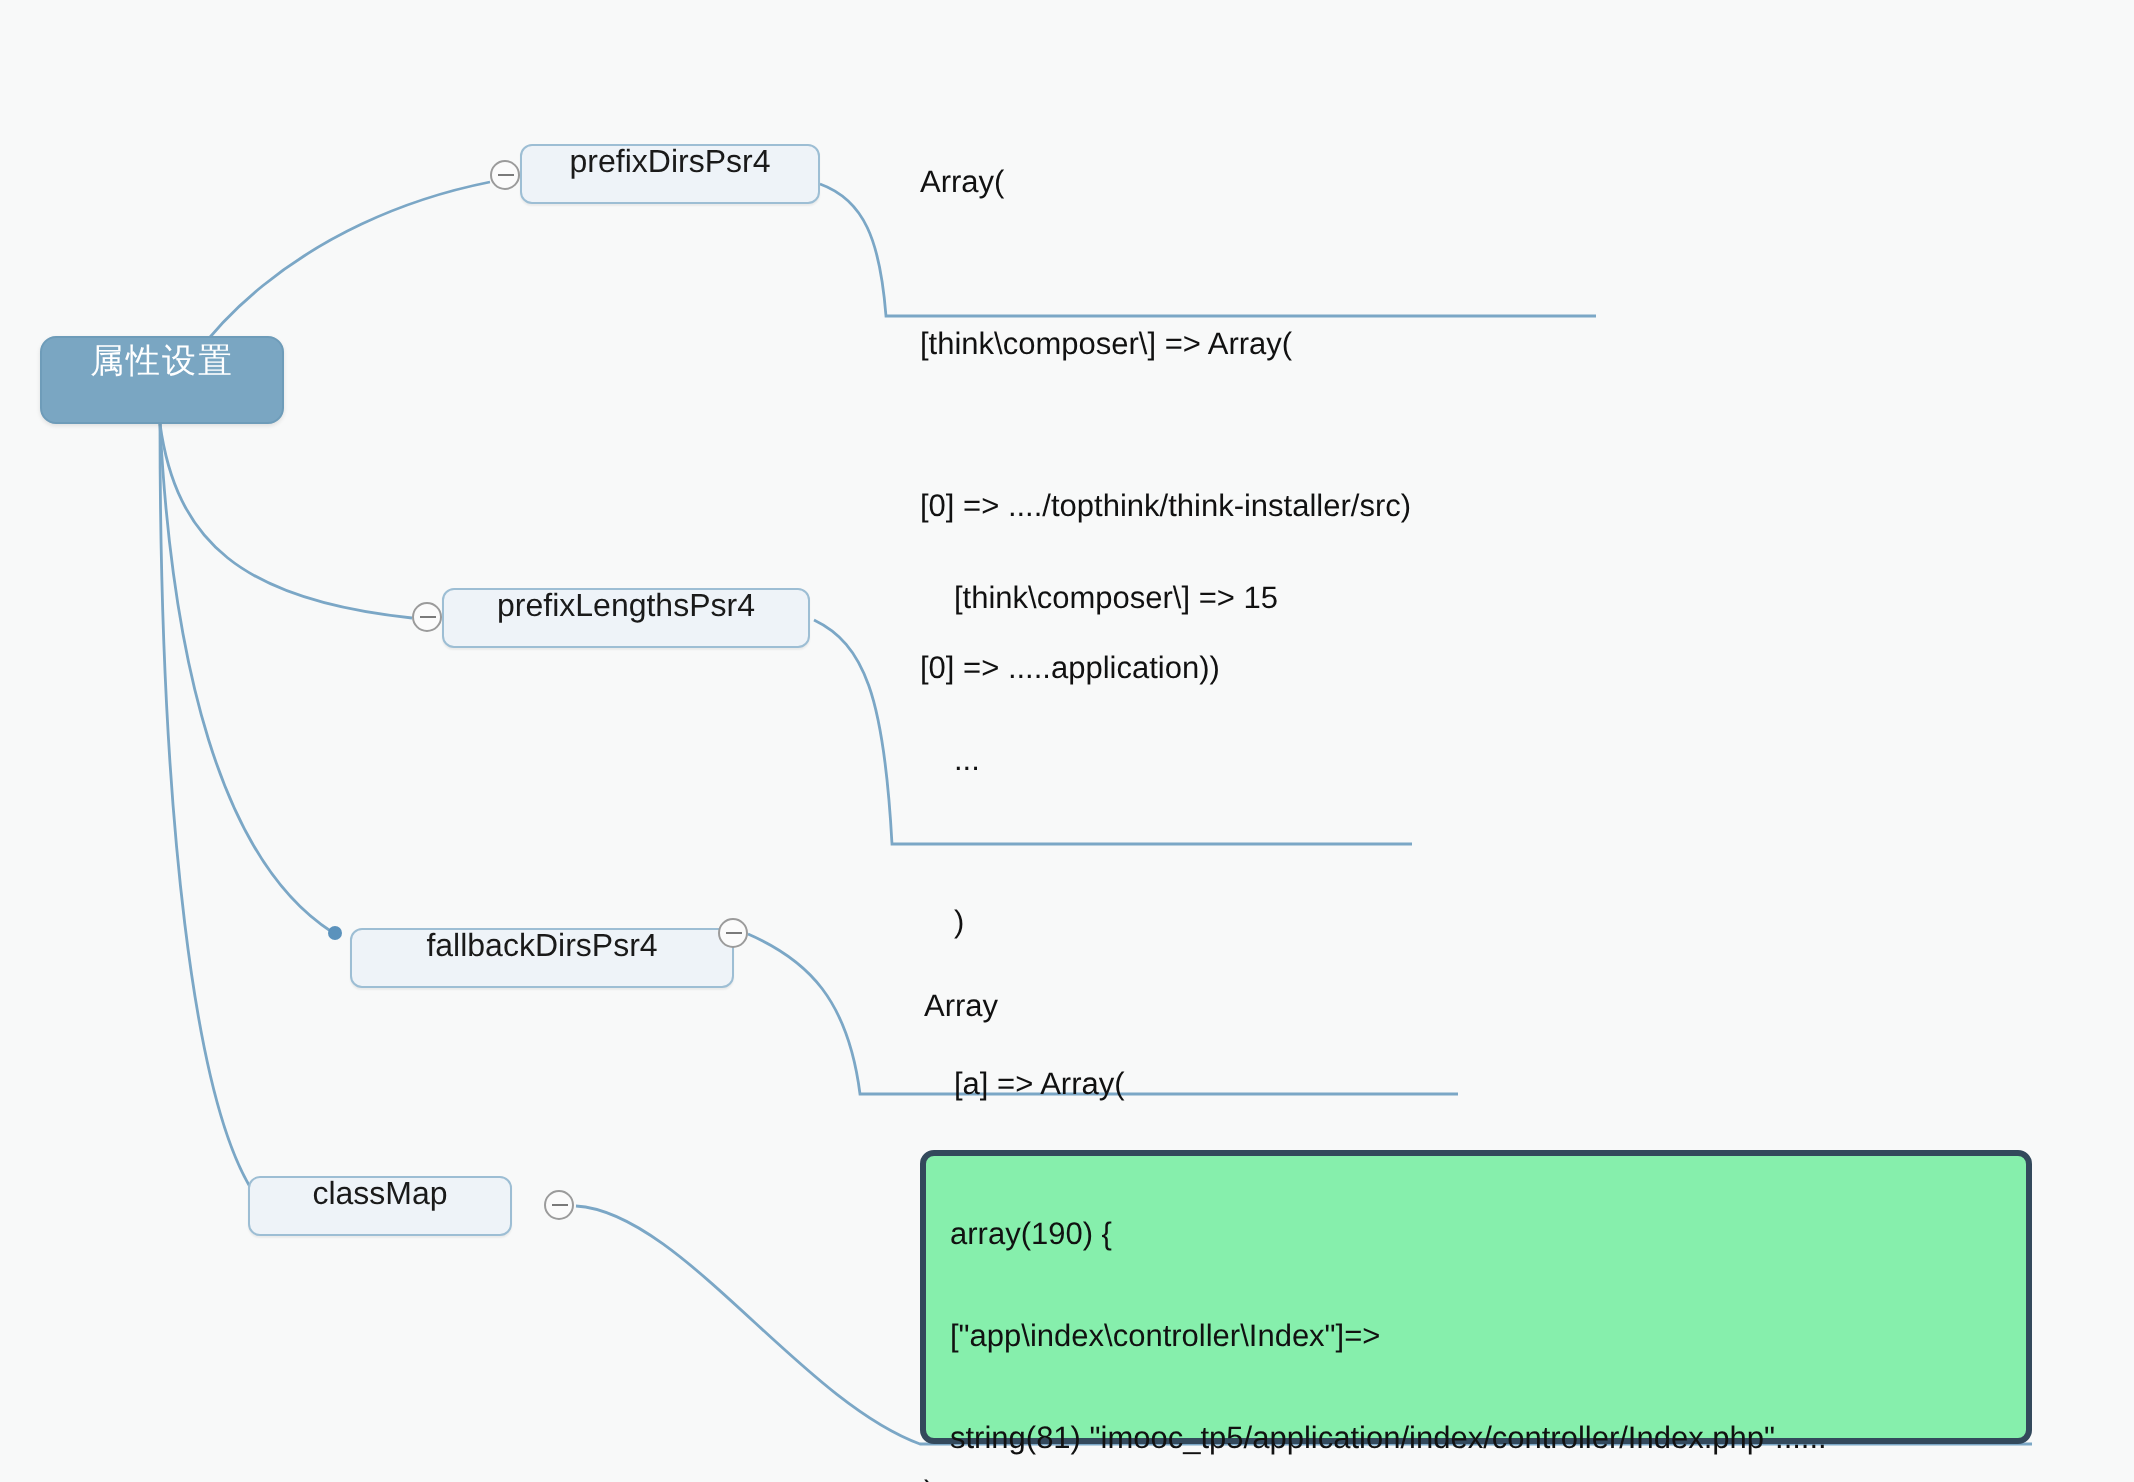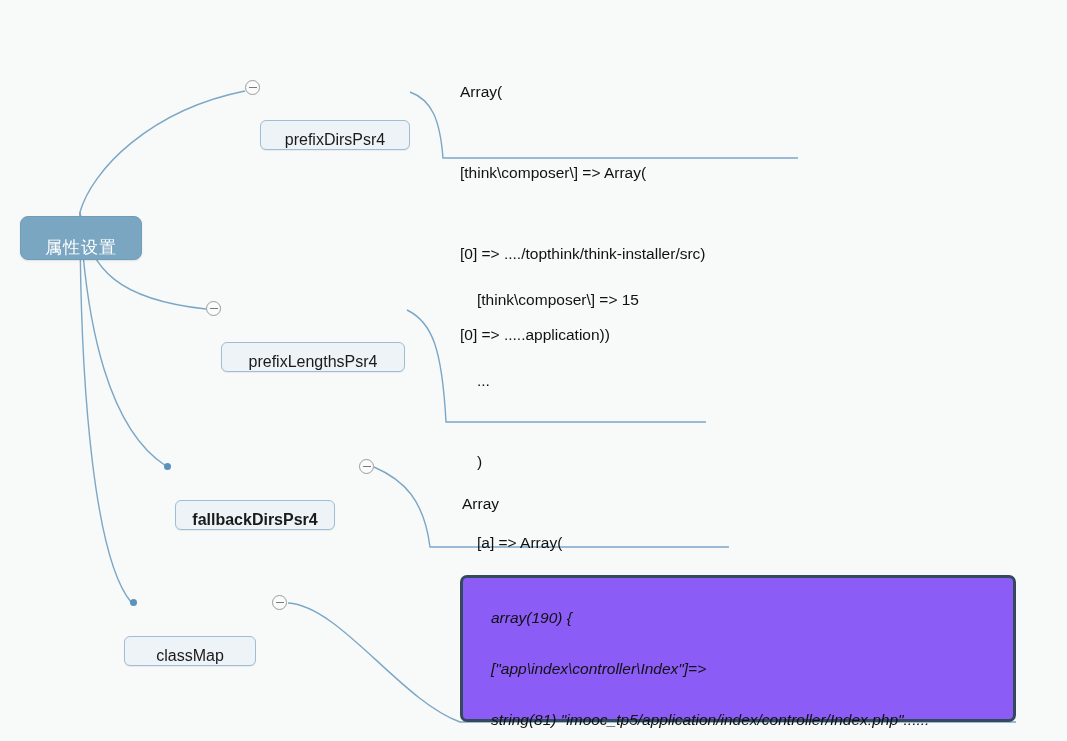--- a/index.html
+++ b/index.html
@@ -24,25 +24,24 @@
     position: absolute;
     left: 0; top: 0;
     width: 1067px;
     height: 741px;
     pointer-events: none;
   }
   .node {
     position: absolute;
     box-sizing: border-box;
     display: flex;
-    align-items: flex-end;
+    align-items: flex-start;
     justify-content: center;
     border-radius: 6px;
     white-space: nowrap;
-    margin-top: 48px;
   }
   .root-node {
     background: #7aa6c2;
     border: 1px solid #6e9cb9;
     color: #ffffff;
     font-size: 17px;
     letter-spacing: 1px;
     border-radius: 8px;
     box-shadow: 0 1px 2px rgba(0,0,0,0.10);
   }
@@ -84,23 +83,22 @@
     color: #111111;
     line-height: 27px;
     white-space: pre;
   }
   .text-block div { white-space: pre; }
   .code-box {
     position: absolute;
     box-sizing: border-box;
     border: 3px solid #33495c;
     border-radius: 7px;
-    background: #8b5cf6;
-    padding: 14px 10px 10px 28px;
-    font-style: italic;
+    background: #86efac;
+    padding: 14px 10px 10px 12px;
   }
   .code-box div {
     font-size: 15.5px;
     color: #111111;
     line-height: 51px;
     white-space: pre;
   }
 </style>
 </head>
 <body>
@@ -148,21 +146,21 @@
   <div class="text-block" style="left:477px; top:232px;">
     <div>[think\composer\] =&gt; 15</div>
     <div>...</div>
     <div>)</div>
     <div>[a] =&gt; Array(</div>
     <div>[app\] =&gt; 4</div>
     
   </div>
 
   <div class="endpoint-dot" style="left:164px; top:463px;"></div>
-  <div class="node branch-node" style="left:175px; top:452px; width:160px; height:30px;font-weight:bold;">
+  <div class="node branch-node" style="left:175px; top:464px; width:192px; height:30px;">
     <span>fallbackDirsPsr4</span>
   </div>
   <div class="collapse-icon" style="left:359px; top:459px;"></div>
   <div class="text-block" style="left:462px; top:436px;">
     <div>Array</div>
     <div>(</div>
     <div>[0] =&gt; ....../imooc_tp5/extend</div>
     <div>)</div>
   </div>
 

